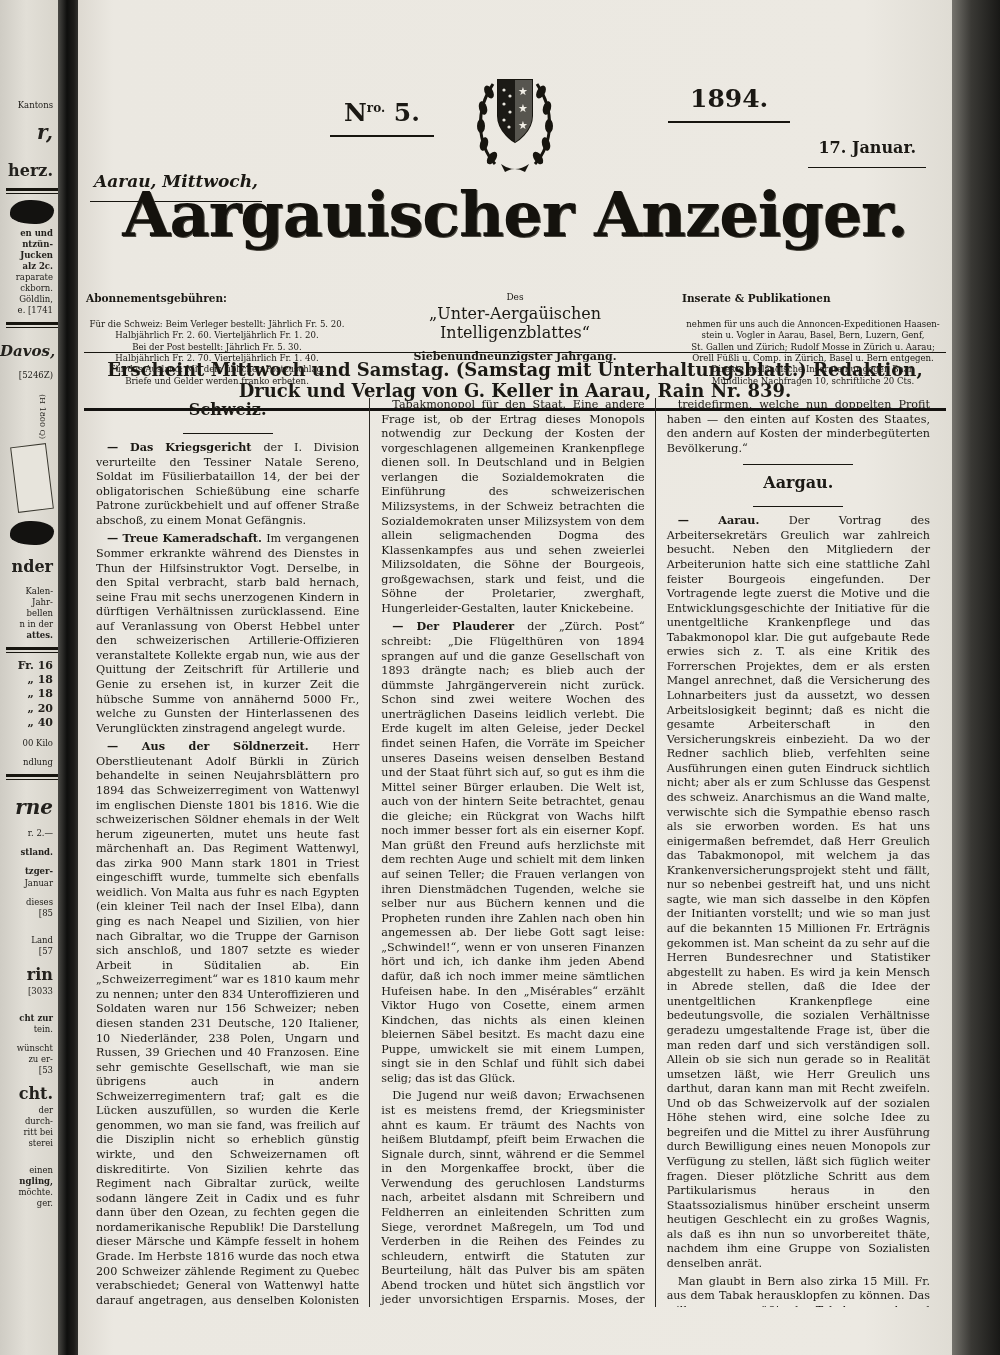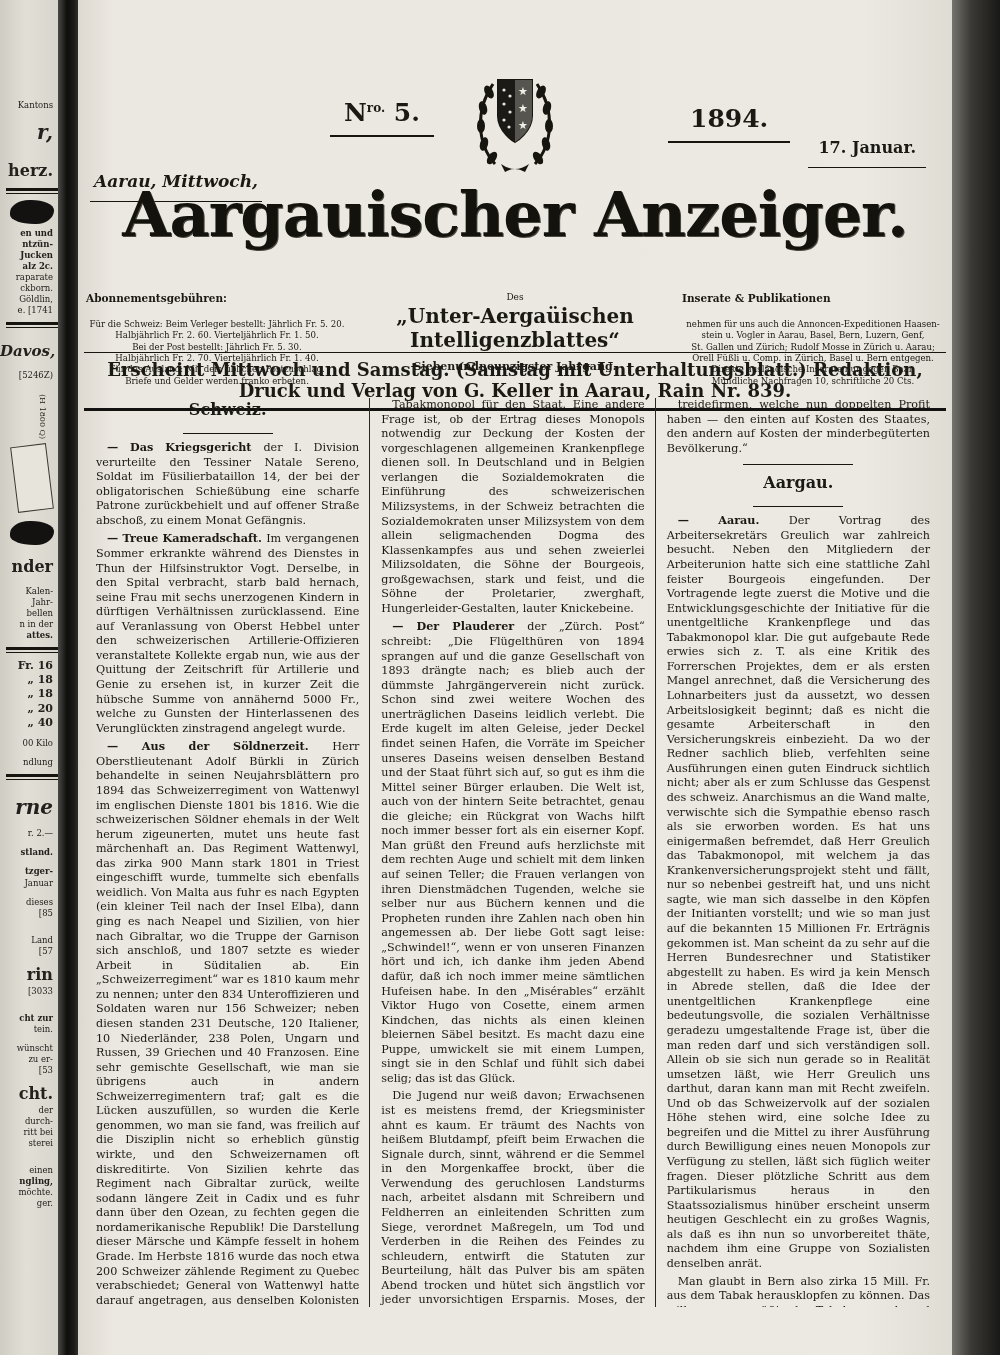--- a/index.html
+++ b/index.html
@@ -38,41 +38,41 @@
   .f-price{font-size:11px;font-weight:bold;}
   .f-vert{font-size:8px;writing-mode:vertical-rl;height:58px;margin-left:auto;margin-right:6px;}
   .f-rule{border-top:3px solid #17150f;border-bottom:1px solid #17150f;height:2px;margin:6px 0 6px 6px;}
   .f-blob{background:#131210;border-radius:46% 54% 42% 58%/55% 45% 60% 40%;height:24px;margin:4px 4px 4px 10px;}
   .f-adbox{border:1px solid #3a382f;transform:rotate(-7deg);height:64px;margin:6px 8px 10px 14px;background:#e7e4dc;}
   .f-gap8{height:8px;} .f-gap16{height:16px;}
   
   .hdr-issue{position:absolute;left:252px;top:98px;font-size:25px;font-weight:bold;
     border-bottom:2px solid #17150f;padding:0 14px 8px 14px;}
   .hdr-issue sup{font-size:12px;}
-  .hdr-year{position:absolute;left:590px;top:104px;font-size:25px;font-weight:bold;
+  .hdr-year{position:absolute;left:590px;top:84px;font-size:25px;font-weight:bold;
     border-bottom:2px solid #17150f;padding:0 22px 8px 22px;}
   .hdr-place{position:absolute;left:12px;top:134px;font-size:17px;font-weight:bold;font-style:italic;
     border-bottom:1px solid #17150f;padding:0 4px 10px 4px;margin-top:37px;}
   .hdr-date{position:absolute;right:26px;top:138px;font-size:16px;font-weight:bold;
     border-bottom:1px solid #17150f;padding:0 10px 10px 10px;}
   .emblem{position:absolute;left:50%;top:72px;transform:translateX(-50%);}
   
   .masthead{
     position:absolute;top:178px;left:0;width:100%;text-align:center;
     font-size:62px;font-weight:bold;letter-spacing:-1px;color:#14120d;
     text-shadow:1px 1px 0 #4d4a42;
   }
   
   .info-band{position:absolute;top:292px;left:8px;right:8px;display:flex;}
   .info-col{width:262px;}
   .info-mid{flex:1;text-align:center;padding:0 6px;}
   .info-title{font-weight:bold;font-size:10.5px;text-align:left;margin-bottom:15px;}
   .info-line{font-size:8.6px;line-height:1.32;text-align:center;}
   .mid-des{font-size:9px;margin-top:0;}
-  .mid-title{font-size:20px;font-weight:bold;margin:2px 0 6px 0;}
+  .mid-title{font-size:16px;font-weight:normal;margin:2px 0 6px 0;}
   .mid-sub{font-size:11px;font-weight:bold;margin-top:8px;}
   
   .banner-wrap{position:absolute;top:352px;left:6px;right:6px;border-top:1px solid #17150f;border-bottom:3px solid #141210;}
   .banner-text{text-align:center;font-size:18px;font-weight:bold;padding:6px 0 7px 0;}
   
   .columns{position:absolute;top:398px;left:18px;right:12px;bottom:48px;display:flex;overflow:hidden;}
   .col{flex:1;overflow:hidden;padding-right:10px;}
   .col + .col{border-left:1px solid #2a2823;padding-left:11px;}
   .col-heading{font-size:16px;font-weight:bold;text-align:center;margin:2px auto 6px auto;
     display:block;width:90px;border-bottom:1px solid #17150f;padding-bottom:14px;}
@@ -212,21 +212,21 @@
   <div class="hdr-year">1894.</div>
   <div class="hdr-date">17. Januar.</div>
 
   <div class="masthead">Aargauischer Anzeiger.</div>
 
   <div class="info-band">
     <div class="info-col">
       <div class="info-title">Abonnementsgebühren:</div>
       <div>
           <div class="info-line">Für die Schweiz: Beim Verleger bestellt: Jährlich Fr. 5. 20.</div>
-          <div class="info-line">Halbjährlich Fr. 2. 60.   Vierteljährlich Fr. 1. 50.</div>
+          <div class="info-line">Halbjährlich Fr. 2. 60.   Vierteljährlich Fr. 1. 20.</div>
           <div class="info-line">Bei der Post bestellt:   Jährlich Fr. 5. 30.</div>
           <div class="info-line">Halbjährlich Fr. 2. 70.   Vierteljährlich Fr. 1. 40.</div>
           <div class="info-line">Für das Ausland: Mit dem üblichen Postzuschlag.</div>
           <div class="info-line">Briefe und Gelder werden franko erbeten.</div>
         </div>
     </div>
     <div class="info-mid">
       <div class="mid-des">Des</div>
       <div class="mid-title">„Unter-Aergaüischen Intelligenzblattes“</div>
       <div class="mid-sub">Siebenundneunzigster Jahrgang.</div>

